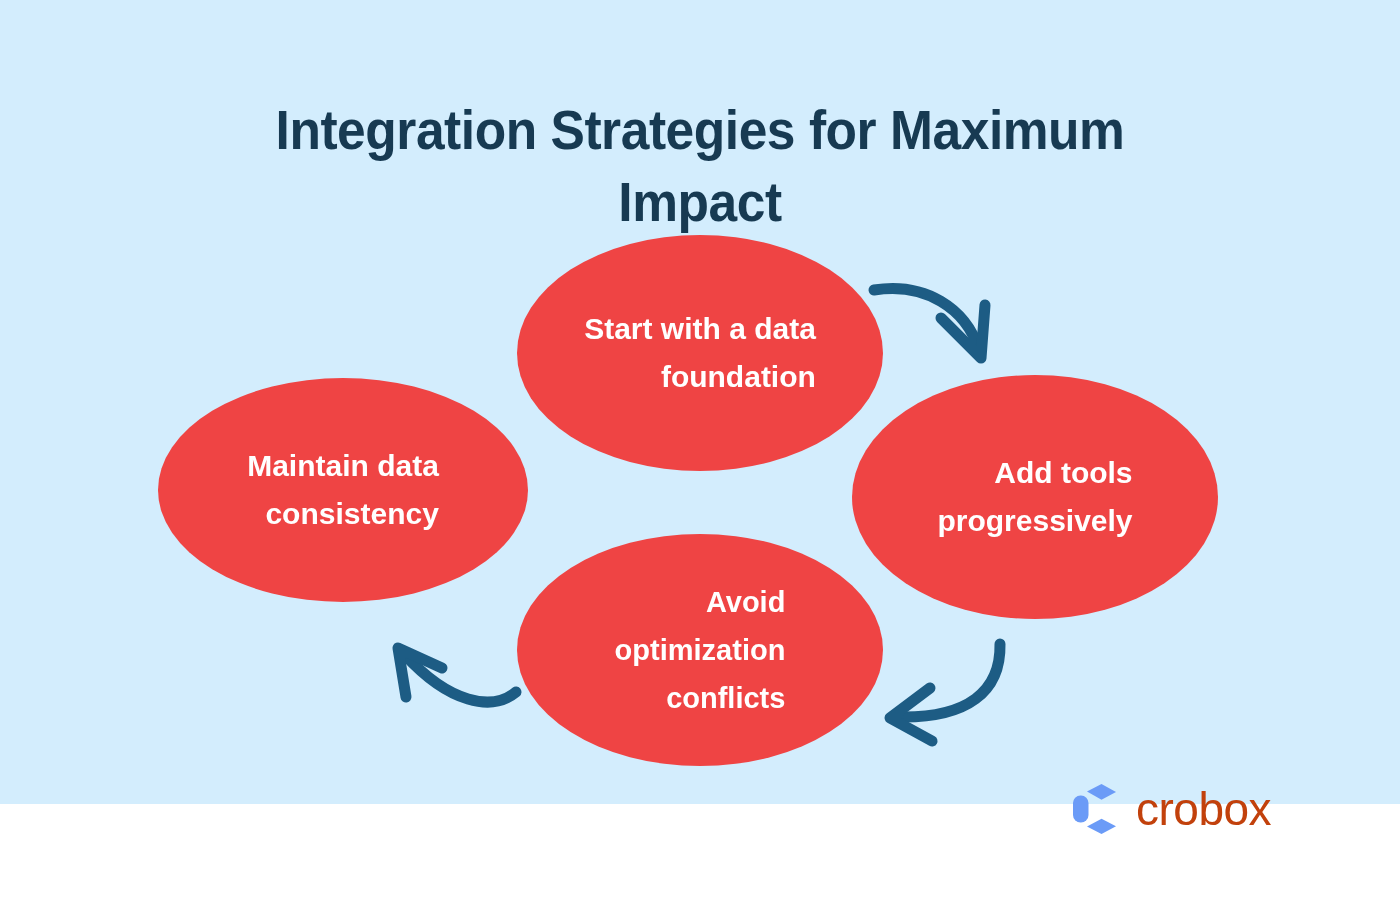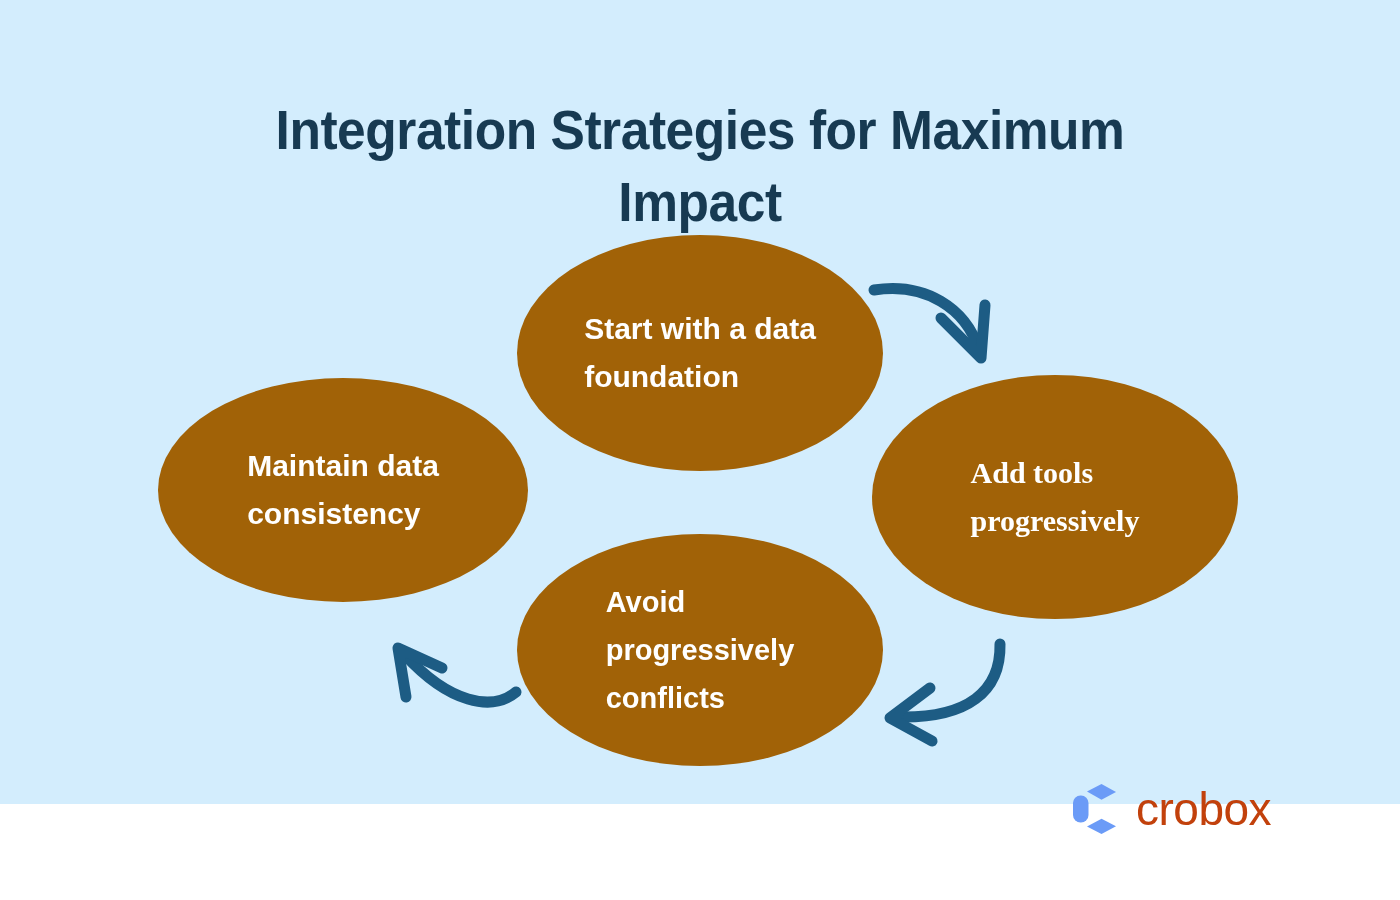--- a/index.html
+++ b/index.html
@@ -44,43 +44,43 @@
     left: 0;
     top: 0;
     width: 1400px;
     height: 900px;
   }
   .node {
     position: absolute;
     display: flex;
     align-items: center;
     justify-content: center;
-    text-align: left;
+    text-align: right;
     border-radius: 50%;
-    background: #a16207;
+    background: #ef4444;
     color: #ffffff;
     font-family: "Liberation Sans", sans-serif;
     font-weight: bold;
     box-sizing: border-box;
   }
   .node .node-label {
     display: block;
     padding: 0 18px;
     white-space: pre-line;
   }
 
   #node-top {
     left: 517px;  top: 235px;
     width: 366px; height: 236px;
     font-size: 30px; line-height: 48px;
   }
   #node-right {
-    left: 872px;  top: 375px;
+    left: 852px;  top: 375px;
     width: 366px; height: 244px;
-    font-size: 30px; line-height: 48px; font-family: Liberation Serif, serif;
+    font-size: 30px; line-height: 48px;
   }
   #node-bottom {
     left: 517px;  top: 534px;
     width: 366px; height: 232px;
     font-size: 29px; line-height: 48px;
   }
   #node-left {
     left: 158px;  top: 378px;
     width: 370px; height: 224px;
     font-size: 30px; line-height: 48px;
@@ -151,21 +151,21 @@
 foundation</span>
     </div>
 
     <div class="node" id="node-right">
       <span class="node-label">Add tools
 progressively</span>
     </div>
 
     <div class="node" id="node-bottom">
       <span class="node-label">Avoid
-progressively
+optimization
 conflicts</span>
     </div>
 
     <div class="node" id="node-left">
       <span class="node-label">Maintain data
 consistency</span>
     </div>
   </div>
 
   <div id="logo">

